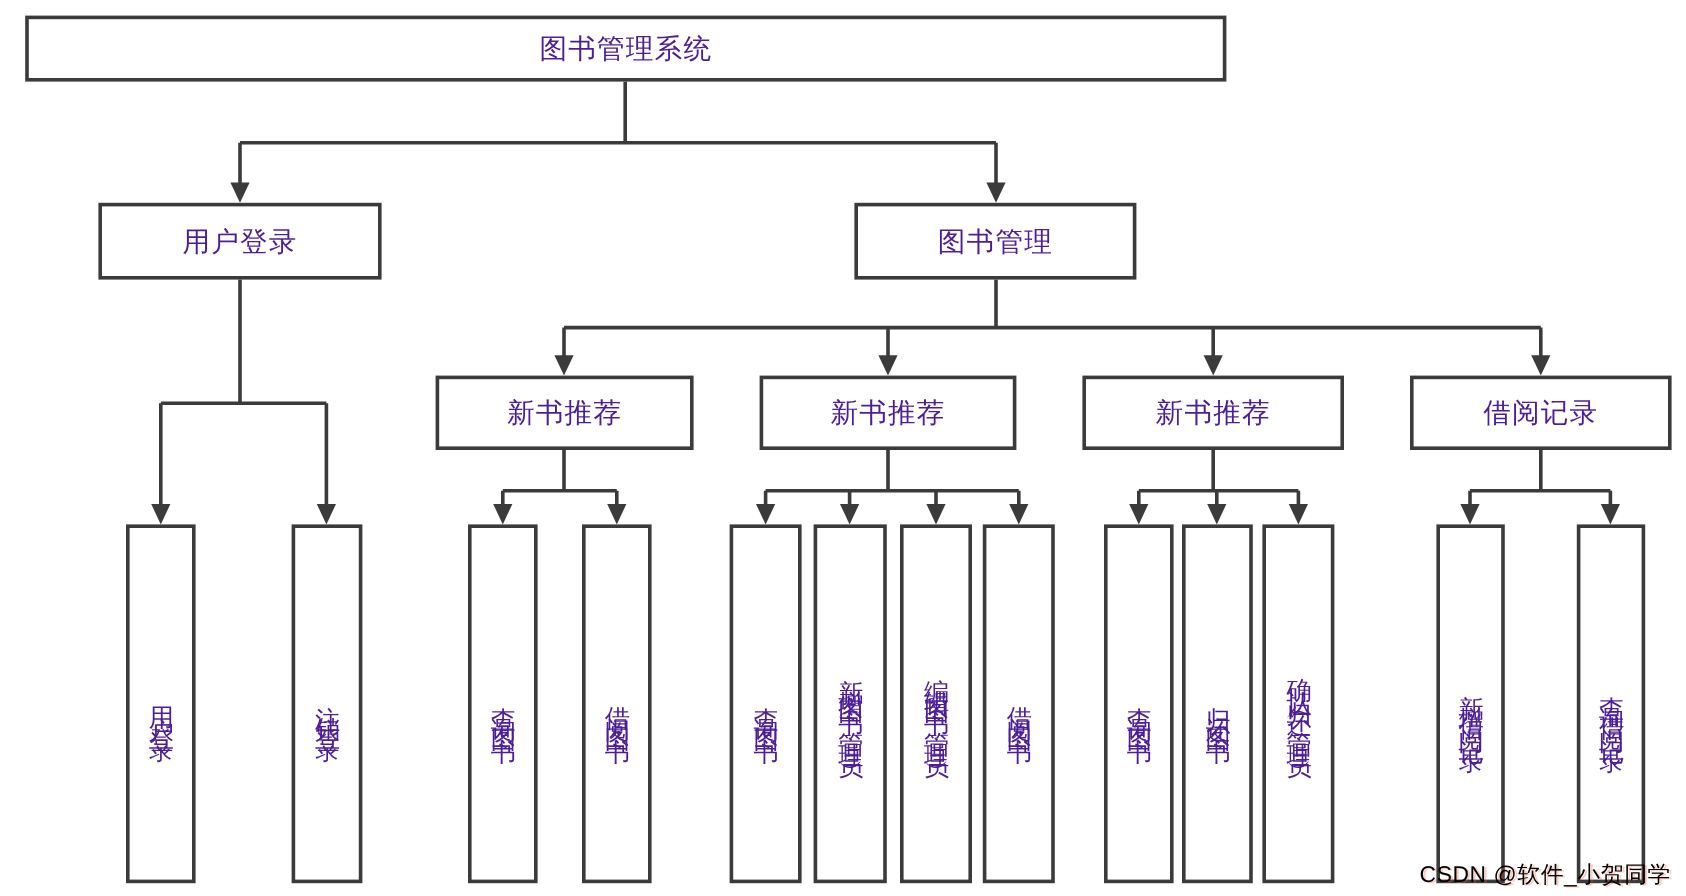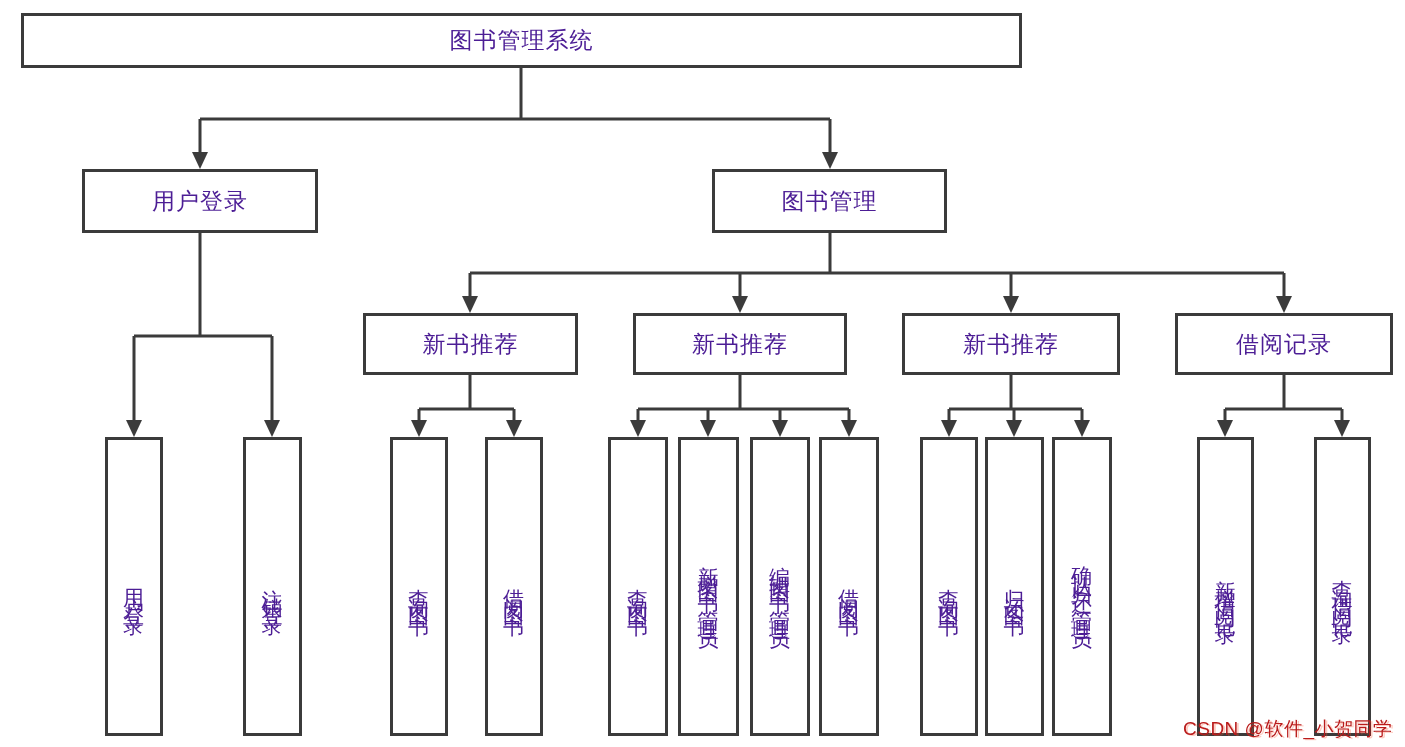--- a/index.html
+++ b/index.html
@@ -53,21 +53,21 @@
   .p-d1{left:920px;width:58px;}
   .p-d2{left:985px;width:59px;}
   .p-d3{left:1052px;width:60px;}
   .p-e1{left:1197px;width:57px;}
   .p-e2{left:1314px;width:57px;}
   .watermark{
     position:absolute;
     left:1183px;top:716px;
     width:222px;
     font-size:19px;
-    color:#b91c1c;
+    color:#000000;
     letter-spacing:0.5px;
     text-shadow:2px 1px 0 rgba(252,85,49,0.30);
     white-space:nowrap;
   }
 </style>
 </head>
 <body>
 
 <div id="stage">
 

